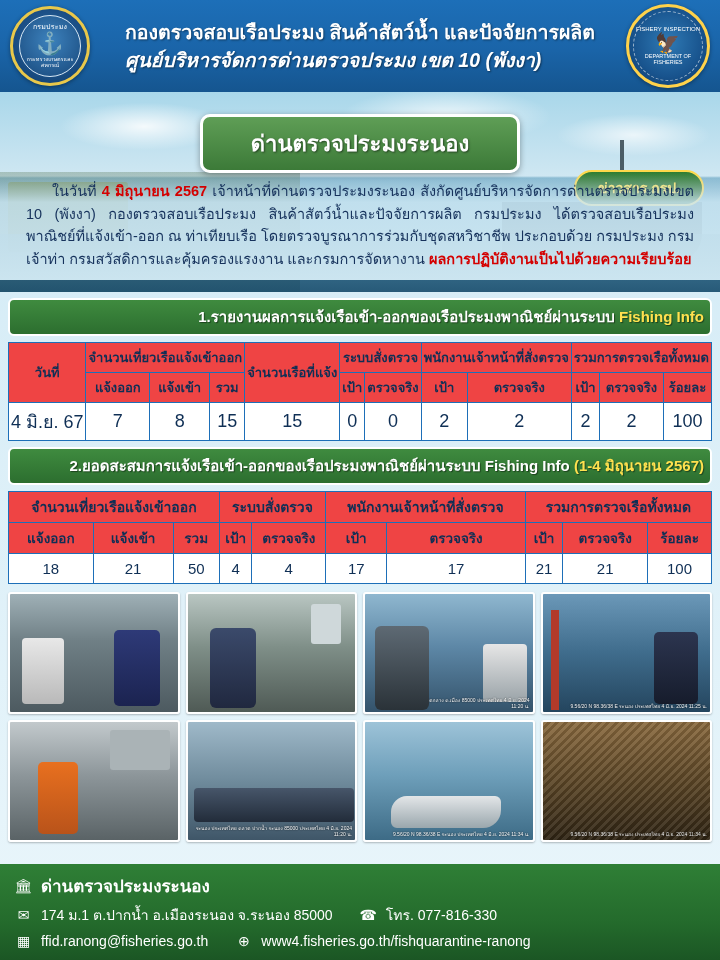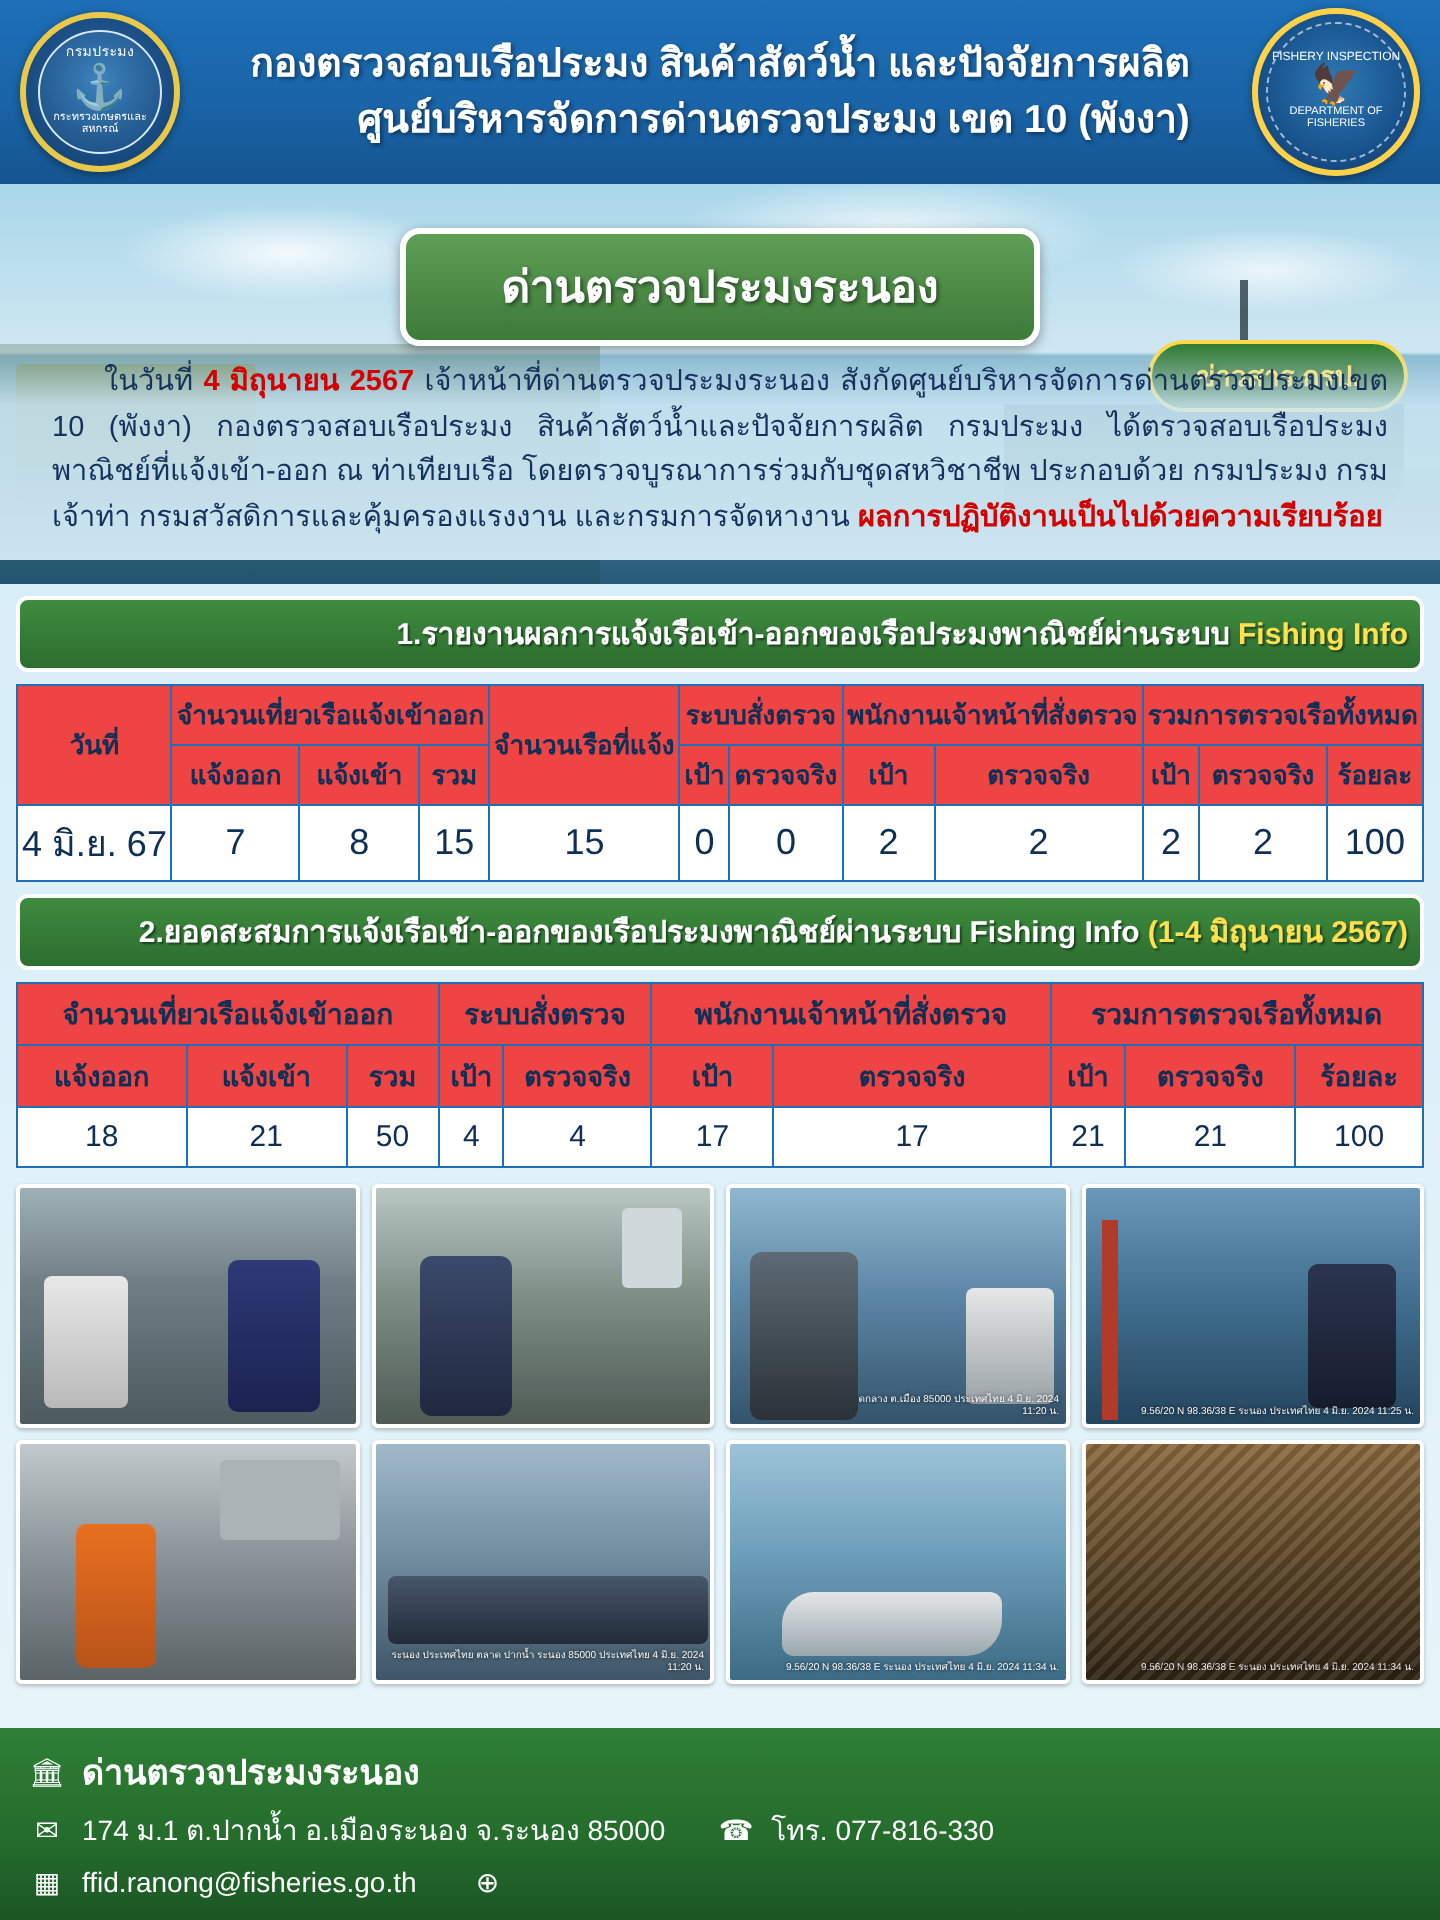--- a/index.html
+++ b/index.html
@@ -17,28 +17,28 @@
 
   
   .header {
     position: relative;
     height: 92px;
     background: linear-gradient(180deg,#1d6fb8 0%, #1a64a8 55%, #15558f 100%);
     display: flex; align-items: center; justify-content: center;
     overflow: hidden;
   }
   .header .titles {
-    text-align: right;
+    text-align: left;
     color: #ffffff;
     line-height: 1.45;
     text-shadow: 1px 1px 2px rgba(0,0,0,.45);
     padding: 0 96px;
   }
   .header .t1 { font-size: 19.5px; font-weight: bold; }
-  .header .t2 { font-size: 19.5px; font-weight: bold; }
+  .header .t2 { font-size: 19.5px; font-weight: bold; font-style: italic; }
 
   .seal-left {
     position: absolute; left: 10px; top: 6px;
     width: 80px; height: 80px; border-radius: 50%;
     background: radial-gradient(circle at 50% 45%, #2b6fa8 0%, #1b4f86 58%, #0d3a66 100%);
     border: 3px solid #e9c84a;
     display: flex; align-items: center; justify-content: center;
     box-shadow: 0 1px 4px rgba(0,0,0,.4);
   }
   .seal-left .inner {
@@ -416,16 +416,17 @@
       <span class="info">174 ม.1 ต.ปากน้ำ อ.เมืองระนอง จ.ระนอง 85000</span>
       <span class="sep"></span>
       <span class="ic">☎</span>
       <span class="info">โทร. 077-816-330</span>
     </div>
     <div class="line">
       <span class="ic">▦</span>
       <span class="info">ffid.ranong@fisheries.go.th</span>
       <span class="sep"></span>
       <span class="ic">⊕</span>
+      <span class="info">www4.fisheries.go.th/fishquarantine-ranong</span>
     </div>
   </div>
 
 </div>
 
 </body></html>

